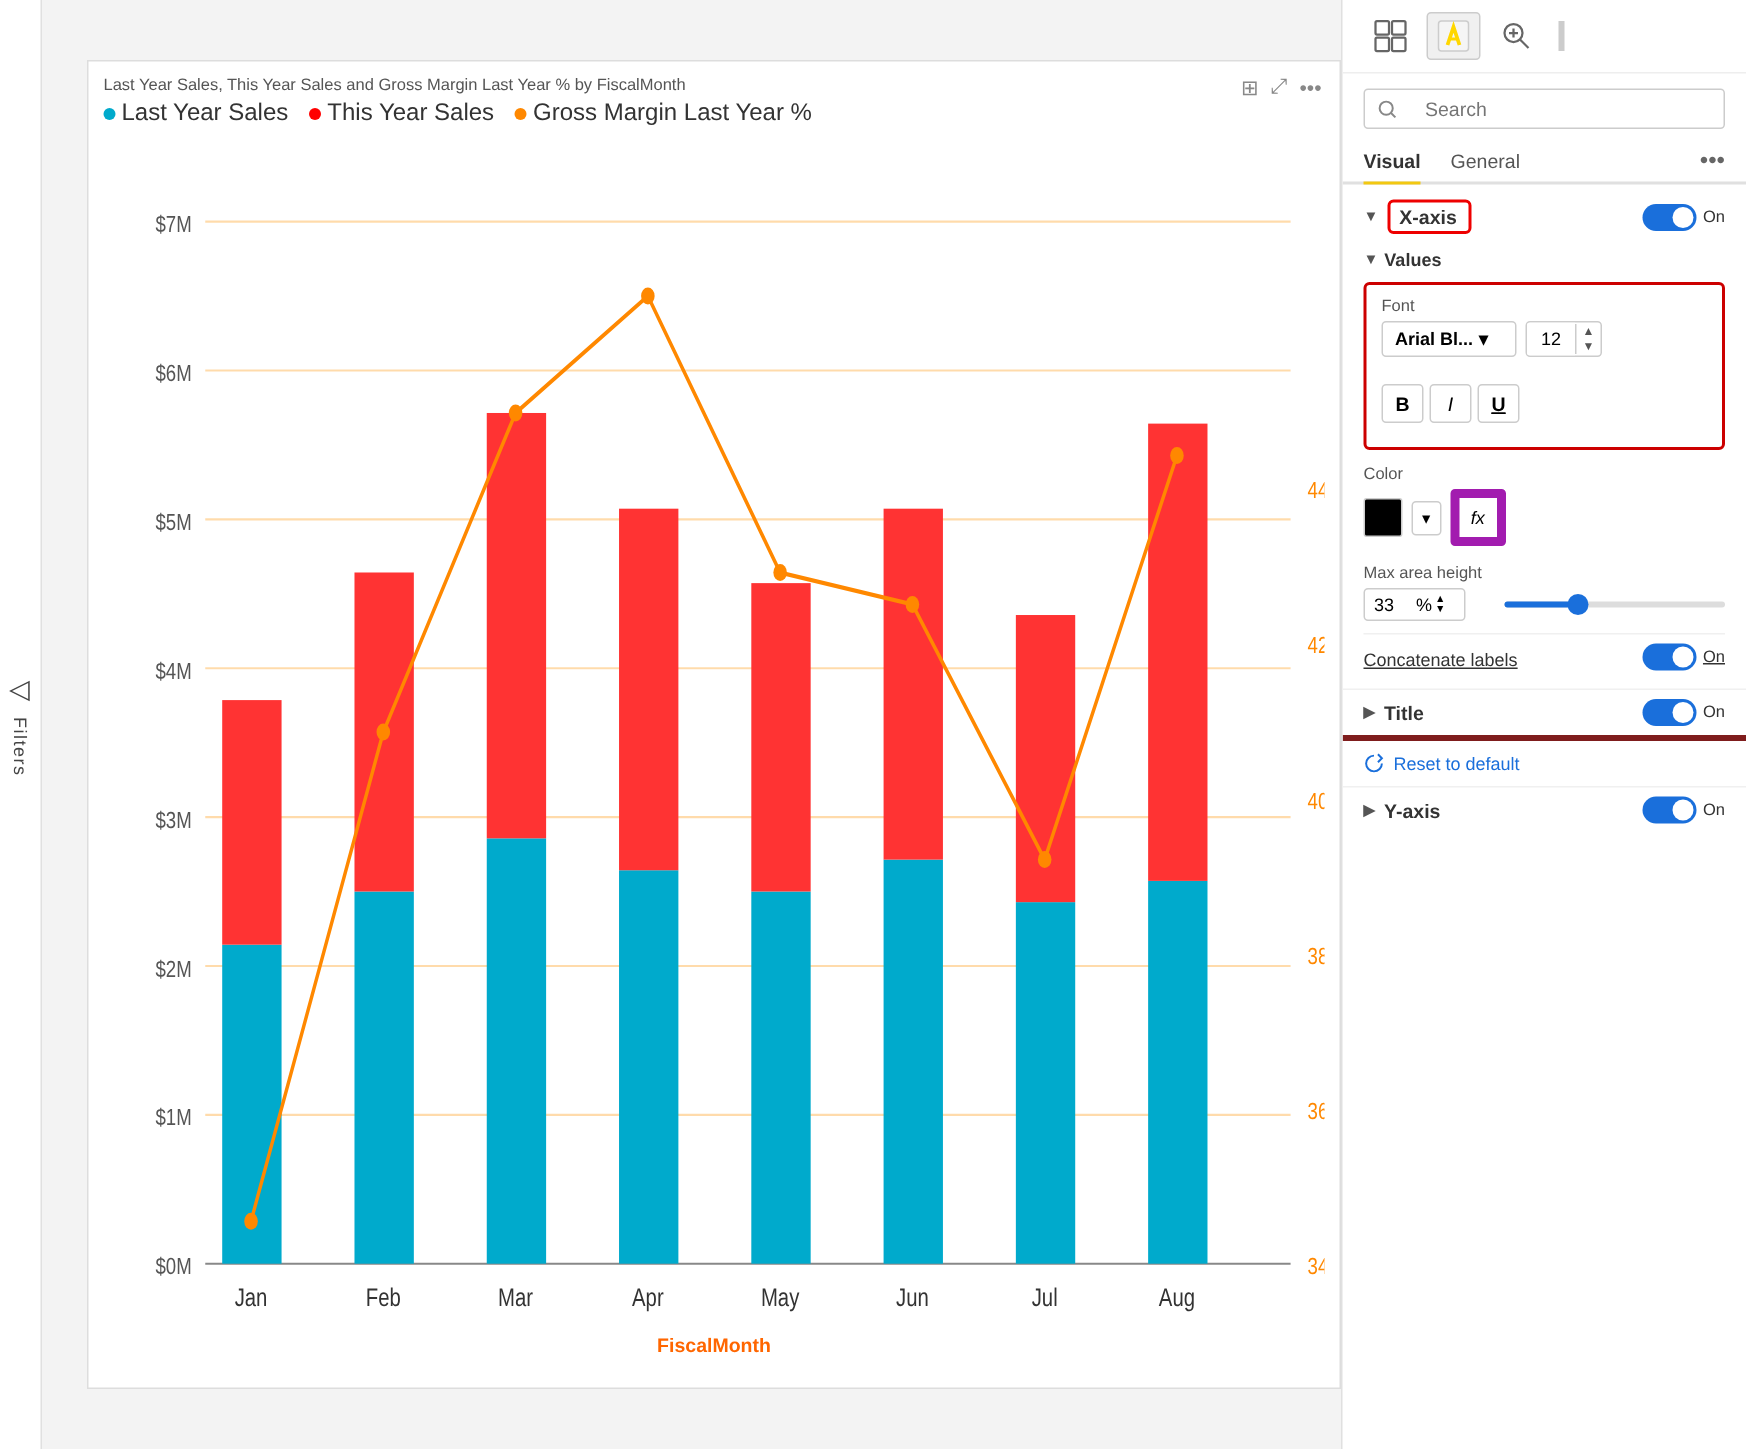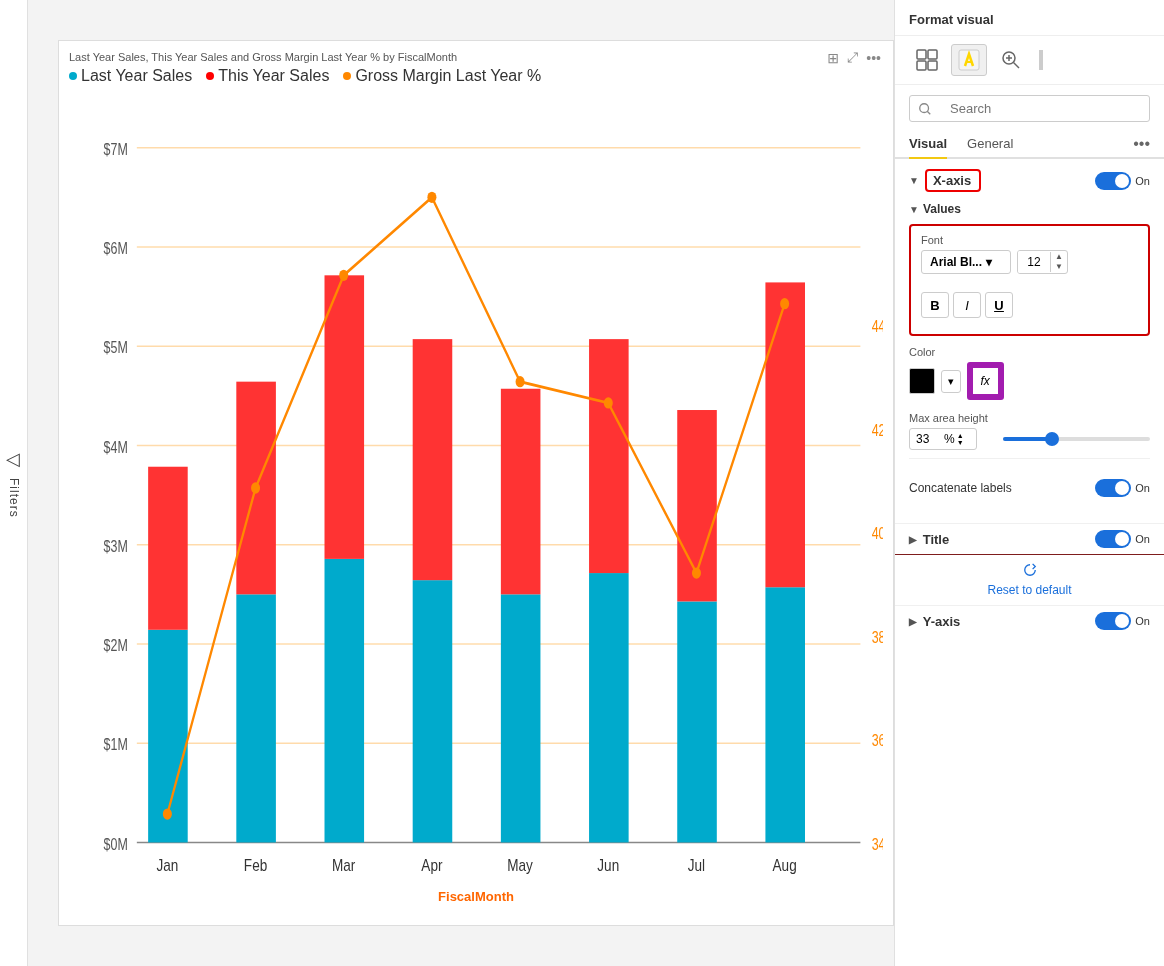--- a/index.html
+++ b/index.html
@@ -423,26 +423,27 @@
       position: absolute;
       top: -5px;
       left: 33%;
       transform: translateX(-50%);
       cursor: pointer;
     }
 
     
     .concat-row {
       display: flex;
-      align-items: center;
+      align-items: flex-end;
       justify-content: space-between;
-      padding: 20px 0;
+      padding: 6px 0;
       font-size: 12px;
       color: #333;
       border-top: 1px solid #f0f0f0;
+      text-decoration: underline;
     }
 
     
     .title-section {
       display: flex;
       align-items: center;
       justify-content: space-between;
       padding: 6px 14px;
       border-top: 1px solid #f0f0f0;
     }
@@ -459,22 +460,21 @@
 
     
     .reset-row {
       display: flex;
       align-items: center;
       gap: 6px;
       padding: 8px 14px;
       font-size: 12px;
       color: #1a6fdb;
       cursor: pointer;
-      border-top: 1px solid #7f1d1d;
-      flex-direction: column;
+      border-top: 4px solid #7f1d1d;
     }
 
     .y-axis-section {
       display: flex;
       align-items: center;
       justify-content: space-between;
       padding: 6px 14px;
       border-top: 1px solid #f0f0f0;
     }
 
@@ -625,23 +625,20 @@
         <text x="633" y="550" font-size="12" text-anchor="middle" fill="#333">Aug</text>
       </svg>
     </div>
 
     <div class="chart-title-x">FiscalMonth</div>
   </div>
 </div>
 
 <div class="right-panel">
 
-  <div class="panel-header">
-    <span class="panel-header-title">Format visual</span>
-  </div>
 
   <div class="format-tabs">
     <div class="format-tab-icon">
       <svg width="24" height="24" viewBox="0 0 24 24" fill="none" stroke="#666" stroke-width="1.5">
         <rect x="2" y="2" width="9" height="9" rx="1"></rect>
         <rect x="13" y="2" width="9" height="9" rx="1"></rect>
         <rect x="2" y="13" width="9" height="9" rx="1"></rect>
         <rect x="13" y="13" width="9" height="9" rx="1"></rect>
       </svg>
     </div>

